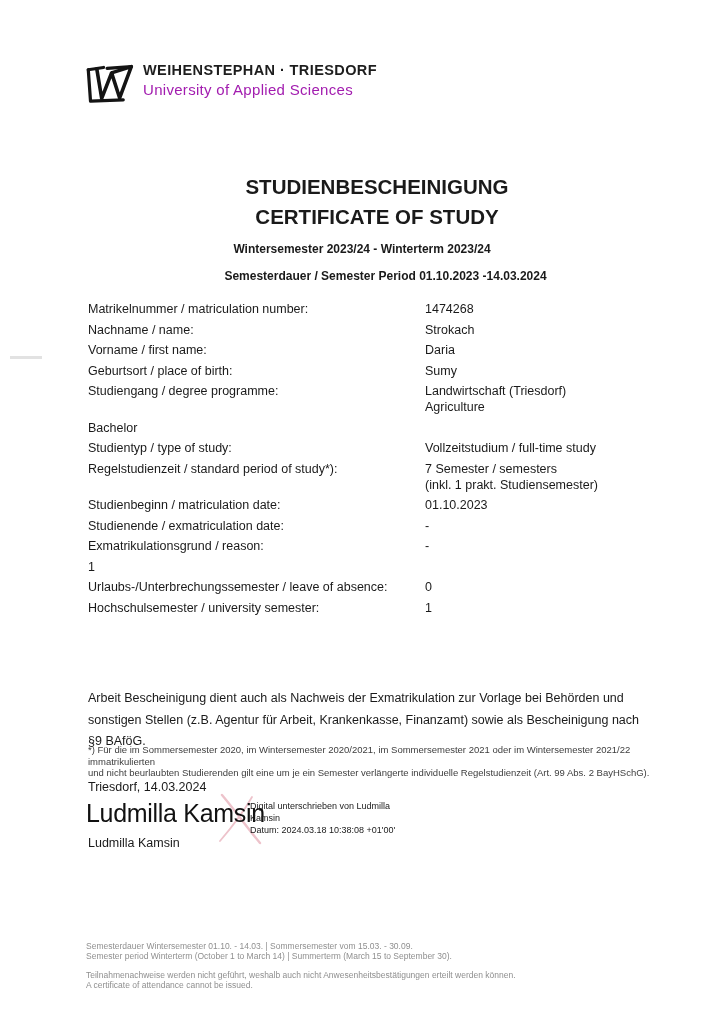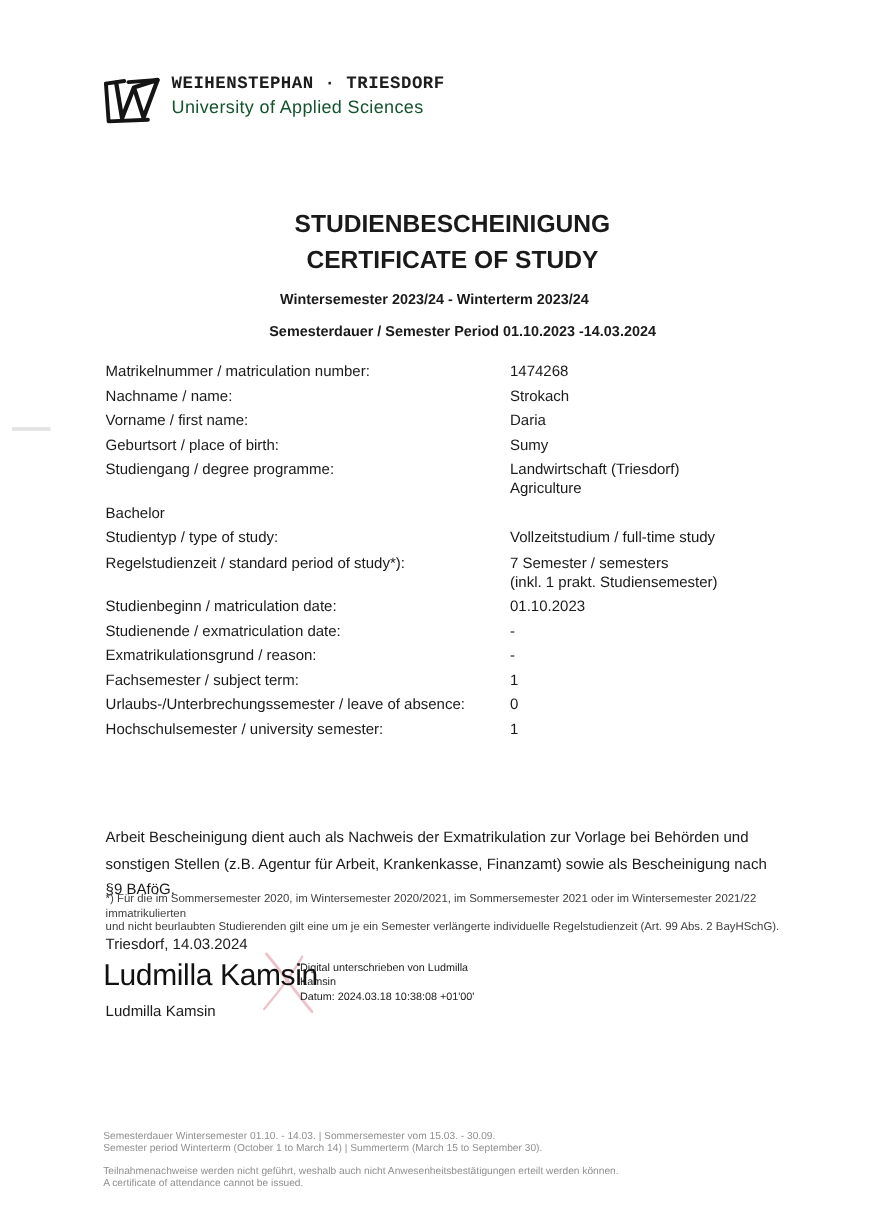--- a/index.html
+++ b/index.html
@@ -6,22 +6,22 @@
   body{
     width:724px;height:1024px;position:relative;overflow:hidden;
     font-family:"Liberation Sans",sans-serif;color:#1a1a1a;
     -webkit-text-size-adjust:none;
   }
   .abs{position:absolute;}
 
   
   .logo{top:57px;left:82px;display:flex;align-items:center;gap:9px;}
   .logo svg{display:block;}
-  .logo-text .l1{font-size:14.5px;font-weight:700;letter-spacing:.4px;color:#1d1d1d;line-height:19px;font-family:Liberation Mono, monospace;}
-  .logo-text .l2{font-size:15px;font-weight:400;letter-spacing:.3px;color:#14532d;line-height:20px;}
+  .logo-text .l1{font-size:14.5px;font-weight:700;letter-spacing:.4px;color:#1d1d1d;line-height:19px;}
+  .logo-text .l2{font-size:15px;font-weight:400;letter-spacing:.3px;color:#a21caf;line-height:20px;}
 
   
   .titleblock{top:172px;left:0;width:724px;text-align:center;}
   .h1{font-size:20.5px;font-weight:700;line-height:30px;padding-left:30px;}
   .sub1{font-size:12px;font-weight:700;margin-top:10px;line-height:15px;}
   .sub2{font-size:12px;font-weight:700;margin-top:12px;line-height:15px;padding-left:47px;}
 
   
   .fields{top:301px;left:88px;width:560px;}
   .frow{display:grid;grid-template-columns:305px 1fr;margin-bottom:4.5px;gap:32px;}
@@ -113,21 +113,20 @@
     </div>
     <div class="frow">
       <div class="flabel">Studienende / exmatriculation date:</div>
       <div class="fvalue">-</div>
     </div>
     <div class="frow">
       <div class="flabel">Exmatrikulationsgrund / reason:</div>
       <div class="fvalue">-</div>
     </div>
     <div class="frow">
-      <div class="flabel">Fachsemester / subject term:</div>
       <div class="fvalue">1</div>
     </div>
     <div class="frow">
       <div class="flabel">Urlaubs-/Unterbrechungssemester / leave of absence:</div>
       <div class="fvalue">0</div>
     </div>
     <div class="frow">
       <div class="flabel">Hochschulsemester / university semester:</div>
       <div class="fvalue">1</div>
     </div>

